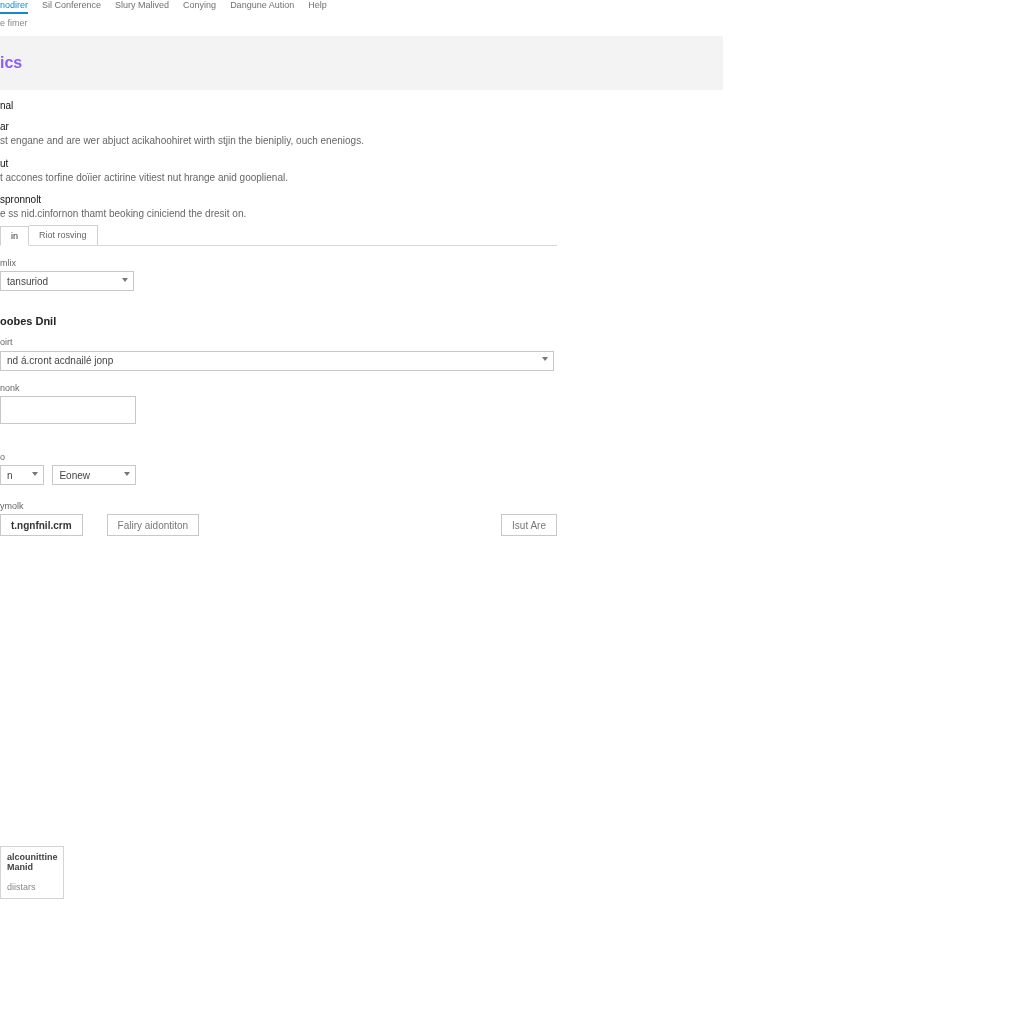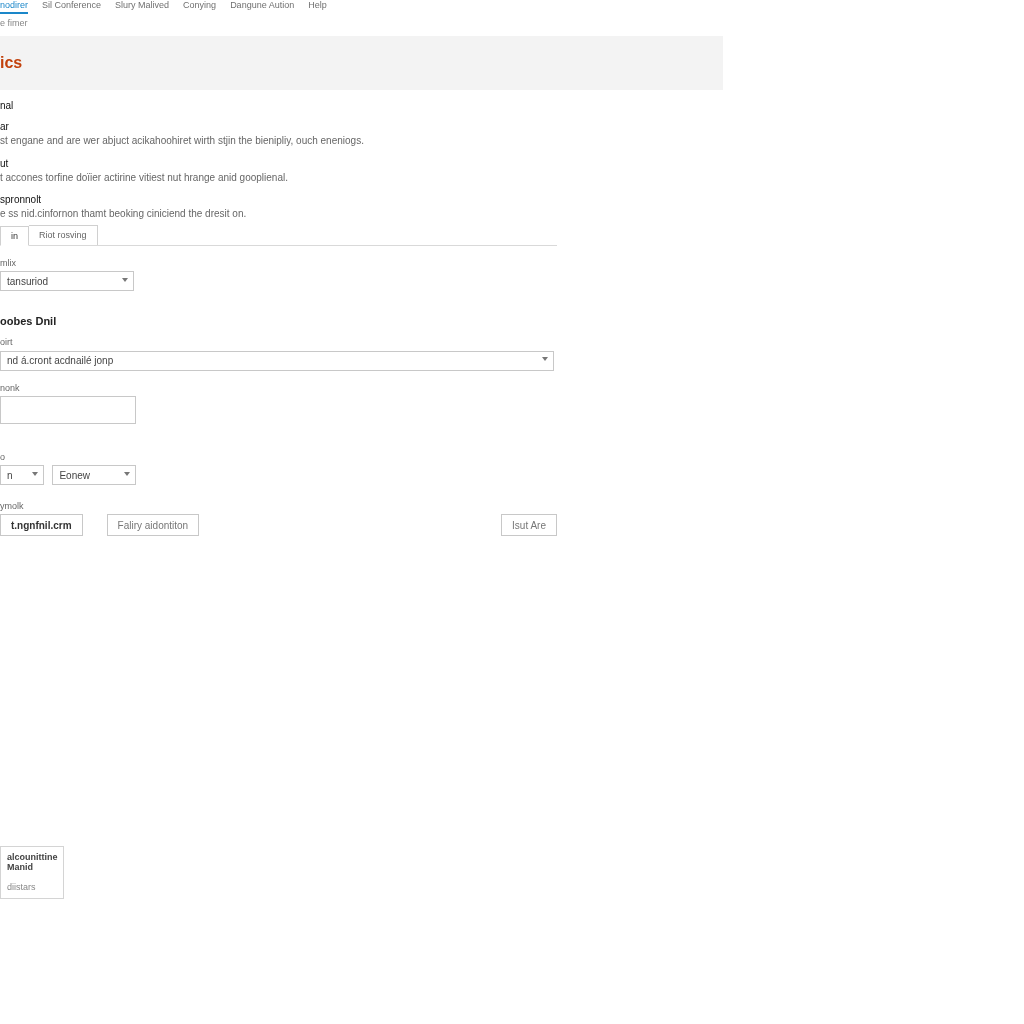--- a/index.html
+++ b/index.html
@@ -6,21 +6,21 @@
 *{box-sizing:border-box}
 
 .topnav{position:absolute;left:0;top:0;width:1024px;height:16px;display:flex;align-items:flex-start;font-size:9px;color:#707070}
 .topnav .nav-item{margin-right:14px;cursor:pointer}
 .topnav .nav-item.active{color:#1b87c9;border-bottom:2px solid #1b87c9;padding-bottom:2px}
 
 .subbar{position:absolute;left:0;top:18px;width:1024px;height:16px;font-size:9px;color:#888}
 .subbar span{margin-left:0}
 
 .titleband{position:absolute;left:0;top:36px;width:723px;height:54px;background:#f3f3f3;display:flex;align-items:center}
-.titleband h1{margin:0 0 0 0;font-size:16px;font-weight:700;color:#c2410c}
+.titleband h1{margin:0 0 0 0;font-size:16px;font-weight:700;color:#8b5cf6}
 
 .content{position:absolute;left:0;top:100px;width:557px}
 
 .sec{margin-bottom:10px}
 .sec h3{margin:0 0 2px 0;font-size:10px;font-weight:400;color:#111}
 .sec p{margin:0;font-size:10px;color:#666;line-height:1.35}
 
 .tabs{display:flex;border-bottom:1px solid #d9d9d9;width:557px;margin-top:4px}
 .tab{font-size:9px;padding:4px 10px;border:1px solid #d0d0d0;border-bottom:none;background:#fff;color:#666;cursor:pointer}
 .tab.active{background:#fff;color:#333;border-bottom:1px solid #fff;position:relative;top:1px}

